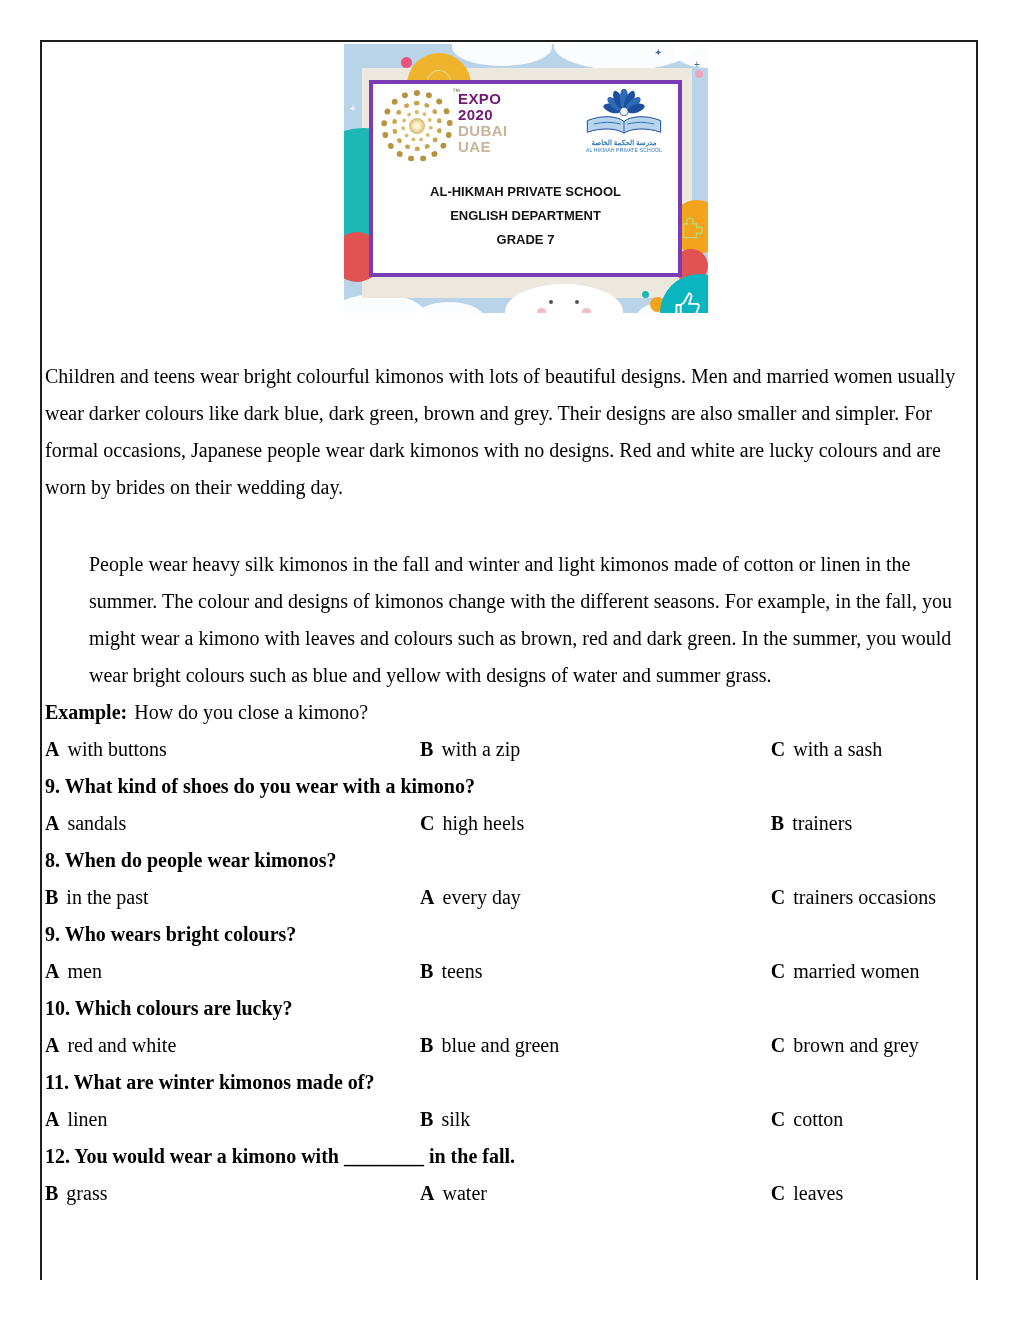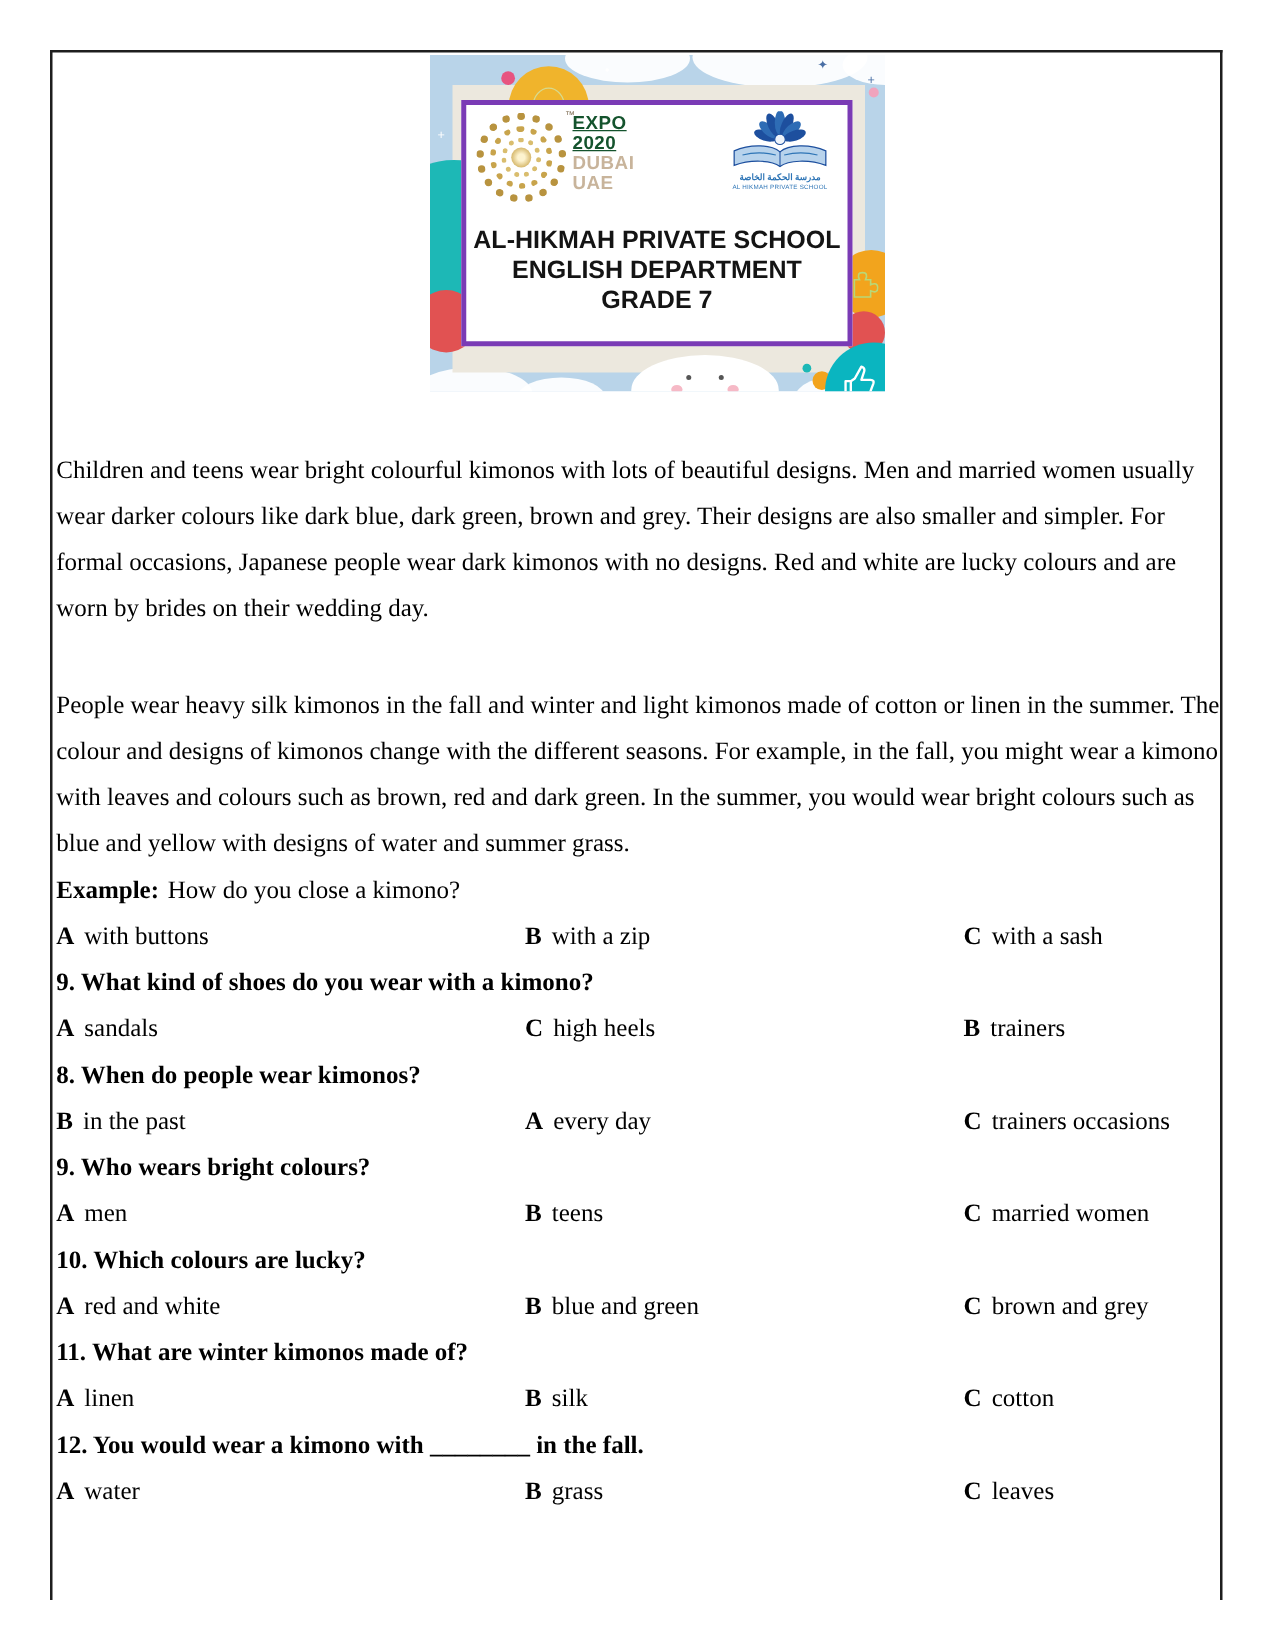--- a/index.html
+++ b/index.html
@@ -34,43 +34,43 @@
   .expo{position:absolute;left:8px;top:6px;display:flex;z-index:5;}
   .mandala{width:72px;height:72px;position:relative;}
   .ring{position:absolute;border-radius:50%;box-sizing:border-box;}
   .r1{left:0;top:0;width:72px;height:72px;border:6px dotted #b8933f;}
   .r2{left:11px;top:11px;width:50px;height:50px;border:5px dotted #c8a44c;}
   .r3{left:20px;top:20px;width:32px;height:32px;border:4px dotted #d9bd6e;}
   .mcenter{left:28px;top:28px;width:16px;height:16px;border-radius:50%;
     background:radial-gradient(circle,#fdf3cf 25%,#caa64e 85%);position:absolute;}
   .tm{position:absolute;right:-7px;top:-3px;font-size:8px;color:#7d6c52;font-family:"Liberation Sans",sans-serif;}
   .expo-text{margin-left:5px;margin-top:1px;font-family:"Liberation Sans",sans-serif;font-size:15px;line-height:16px;font-weight:bold;letter-spacing:.4px;}
-  .expo-dark{color:#14532d;text-decoration:underline;}
+  .expo-dark{color:#701a75;}
   .expo-light{color:#c8b49b;}
   
   .school{position:absolute;right:2px;top:5px;width:104px;text-align:center;font-family:"Liberation Sans",sans-serif;z-index:5;}
   .school svg{width:88px;height:50px;display:block;margin:0 auto;}
   .school-ar{font-size:7px;font-weight:bold;color:#2e75b6;line-height:8px;}
   .school-en{font-size:5px;color:#2e75b6;line-height:6px;letter-spacing:.2px;}
   
   .btitle{
     position:absolute;left:-6px;right:-6px;top:96px;text-align:center;z-index:5;
     font-family:"Liberation Sans",sans-serif;font-weight:bold;
-    font-size:20px;line-height:24px;color:#141414;white-space:nowrap;
+    font-size:13px;line-height:24px;color:#141414;white-space:nowrap;
   }
   
   .face-dot{position:absolute;border-radius:50%;}
 
   
   .content{
     position:absolute;left:45px;top:358px;width:933px;
     font-size:20px;line-height:37px;
   }
   .para{margin:0;}
-  .para2{margin-top:40px;}
+  .para2{margin-top:40px;margin-left:44px;}
   .qline{font-weight:bold;}
   .exq{margin-left:7px;}
   .opts{display:grid;grid-template-columns:40.2% 37.6% 22.2%;}
   .opt b{margin-right:8px;}
 </style>
 </head>
 <body>
 
 <div class="frame"></div>
 
@@ -204,17 +204,17 @@
 
   <div class="qline">11. What are winter kimonos made of?</div>
   <div class="opts">
     <div class="opt"><b>A</b><span>linen</span></div>
     <div class="opt"><b>B</b><span>silk</span></div>
     <div class="opt"><b>C</b><span>cotton</span></div>
   </div>
 
   <div class="qline">12. You would wear a kimono with ________ in the fall.</div>
   <div class="opts">
+    <div class="opt"><b>B</b><span>grass</span></div>
     <div class="opt"><b>A</b><span>water</span></div>
-    <div class="opt"><b>B</b><span>grass</span></div>
     <div class="opt"><b>C</b><span>leaves</span></div>
   </div>
 </div>
 
 </body></html>

